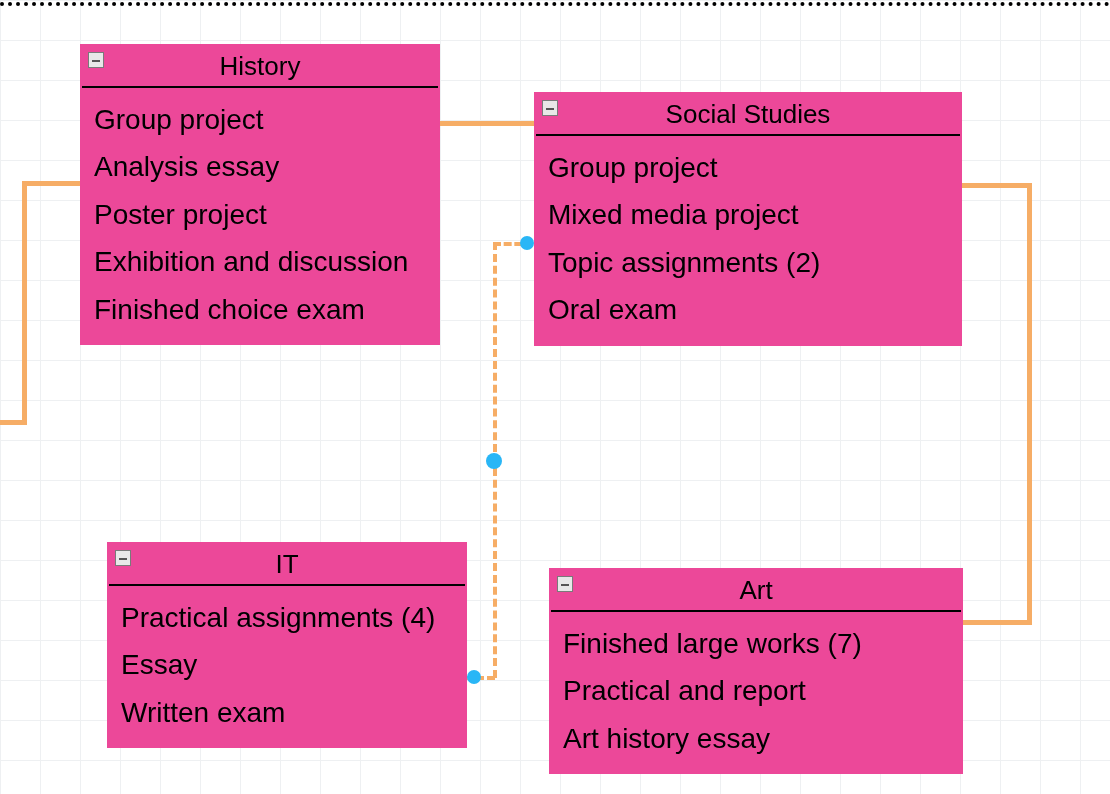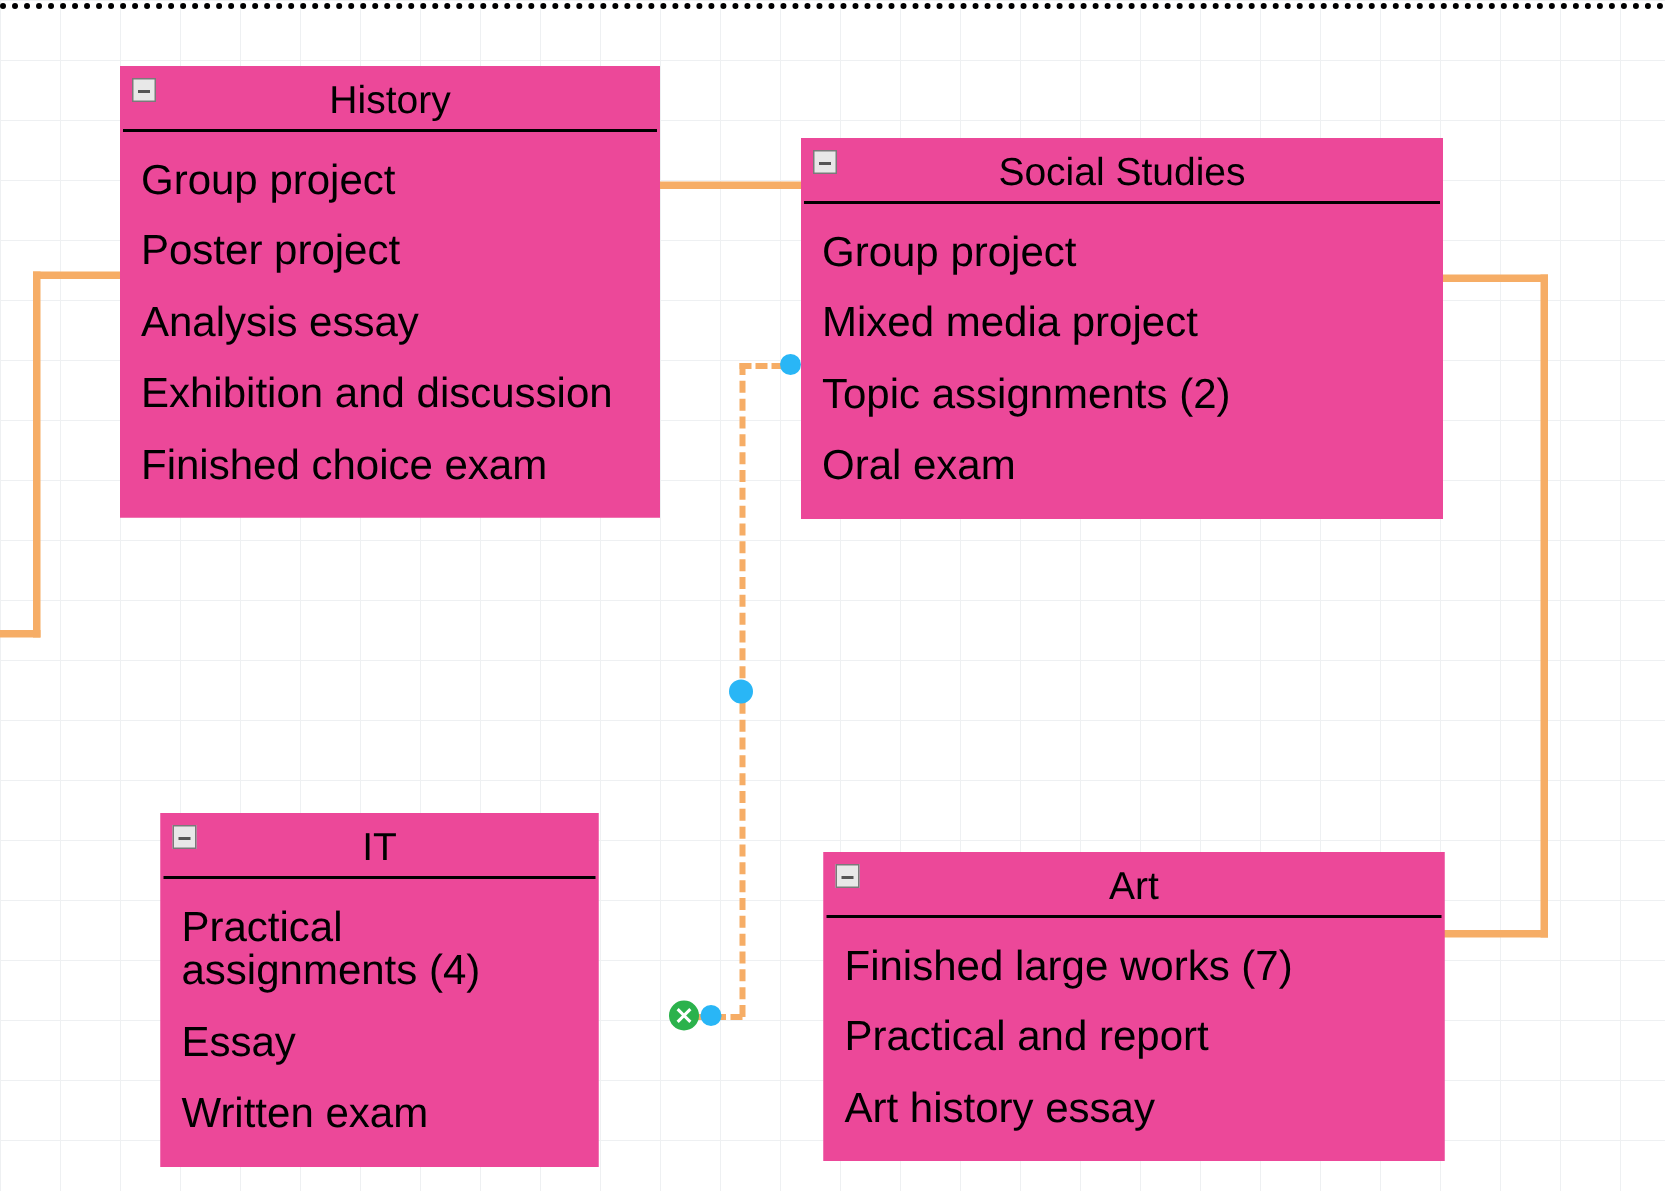--- a/index.html
+++ b/index.html
@@ -65,41 +65,41 @@
 
   <div class="gx" style="left:446px;top:667px;"></div>
 
   <div class="entity" style="left:80px;top:44px;width:360px;">
     <div class="hdr">
       <span class="collapse"></span>
       <span>History</span>
     </div>
     <div class="rows">
       <div class="row">Group project</div>
+      <div class="row">Analysis essay</div>
       <div class="row">Poster project</div>
-      <div class="row">Analysis essay</div>
       <div class="row">Exhibition and discussion</div>
       <div class="row">Finished choice exam</div>
     </div>
   </div>
 
   <div class="entity" style="left:534px;top:44px;width:428px;margin-top:48px;">
     <div class="hdr">
       <span class="collapse"></span>
       <span>Social Studies</span>
     </div>
     <div class="rows">
       <div class="row">Group project</div>
       <div class="row">Mixed media project</div>
       <div class="row">Topic assignments (2)</div>
       <div class="row">Oral exam</div>
     </div>
   </div>
 
-  <div class="entity" style="left:107px;top:542px;width:292px;">
+  <div class="entity" style="left:107px;top:542px;width:360px;">
     <div class="hdr">
       <span class="collapse"></span>
       <span>IT</span>
     </div>
     <div class="rows">
       <div class="row">Practical assignments (4)</div>
       <div class="row">Essay</div>
       <div class="row">Written exam</div>
     </div>
   </div>

